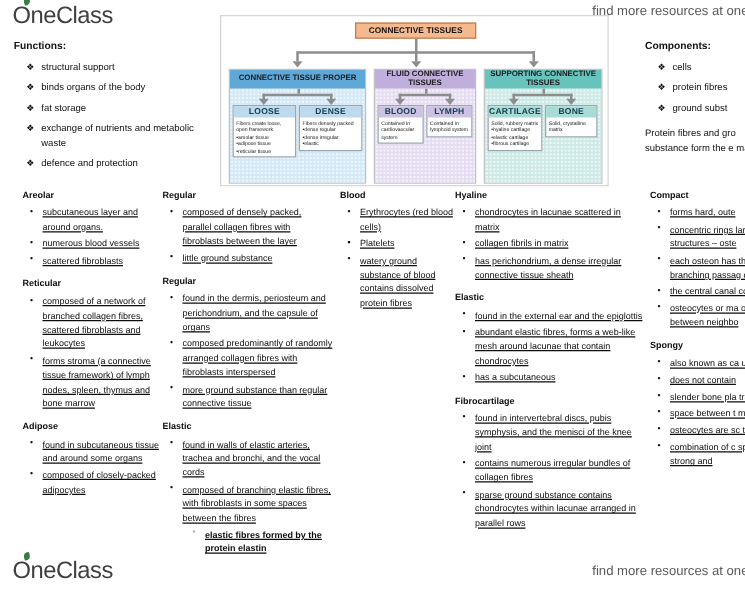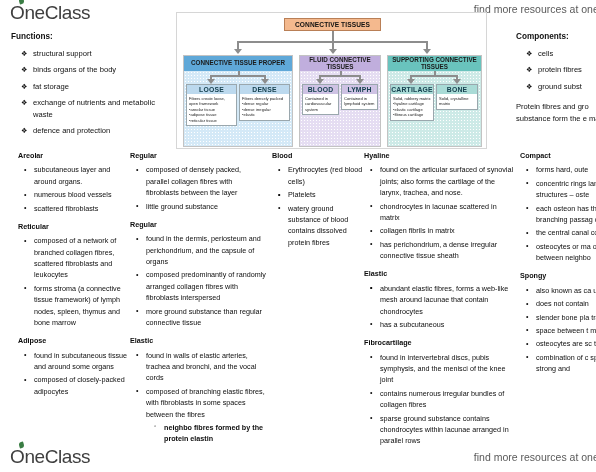--- a/index.html
+++ b/index.html
@@ -79,21 +79,21 @@
   .col { position:absolute; top:0; font-size:7.2px; line-height:1.58; color:#0d0d0d; }
   .col-1 { left:18px;  width:112px; }
   .col-2 { left:130px; width:136px; }
   .col-3 { left:272px; width:92px;  }
   .col-4 { left:364px; width:150px; }
   .col-5 { left:520px; width:150px; }
 
   .grp { margin-bottom:7px; }
   .grp-title { font-weight:bold; font-size:7.2px; margin-bottom:3px; }
   .bullets { list-style:none; margin:0; padding:0 0 0 16px; }
-  .bullets > li { position:relative; margin-bottom:2px; }
+  .bullets > li { position:relative; margin-bottom:2px;text-decoration:underline; }
   .bullets > li > .dot { position:absolute; left:-10px; top:-0.5px; font-size:7px; }
   .sub { list-style:none; margin:2px 0 0 0; padding:0 0 0 18px; }
   .sub > li { position:relative; font-weight:bold; }
   .sub > li > .circ { position:absolute; left:-10px; top:-0.5px; font-size:6.5px; }
 
   
   .page-footer { position:absolute; bottom:2px; left:0; width:596px; height:28px; }
   .brand-foot { position:absolute; left:10px; bottom:2px; font-size:19px; color:#3f3f3f; letter-spacing:-0.4px; white-space:nowrap; }
   .brand-foot .leaf { position:absolute; left:9px; top:-4px; width:5px; height:6px;
                  background:#3a7d44; border-radius:60% 10% 60% 10%; transform:rotate(-18deg); }
@@ -273,50 +273,49 @@
           <li><span class="dot">•</span><span>found in the dermis, periosteum and perichondrium, and the capsule of organs</span></li>
           <li><span class="dot">•</span><span>composed predominantly of randomly arranged collagen fibres with fibroblasts interspersed</span></li>
           <li><span class="dot">•</span><span>more ground substance than regular connective tissue</span></li>
         </ul>
       </div>
       <div class="grp">
         <div class="grp-title">Elastic</div>
         <ul class="bullets">
           <li><span class="dot">•</span><span>found in walls of elastic arteries, trachea and bronchi, and the vocal cords</span></li>
           <li><span class="dot">•</span><span>composed of branching elastic fibres, with fibroblasts in some spaces between the fibres</span><ul class="sub">
-              <li><span class="circ">◦</span><span>neighbo fibres formed by the protein elastin</span></li>
+              <li><span class="circ">◦</span><span>elastic fibres formed by the protein elastin</span></li>
             </ul></li>
         </ul>
       </div>
     </div>
   <div class="col col-3">
       <div class="grp">
         <div class="grp-title">Blood</div>
         <ul class="bullets">
           <li><span class="dot">•</span><span>Erythrocytes (red blood cells)</span></li>
           <li><span class="dot">•</span></li>
           <li><span class="dot">•</span><span>Platelets</span></li>
           <li><span class="dot">•</span><span>watery ground substance of blood contains dissolved protein fibres</span></li>
         </ul>
       </div>
     </div>
   <div class="col col-4">
       <div class="grp">
         <div class="grp-title">Hyaline</div>
         <ul class="bullets">
-          <li><span class="dot">•</span><span>found on the articular surfaced of synovial joints; also forms the cartilage of the larynx, trachea, and nose.</span></li>
           <li><span class="dot">•</span><span>chondrocytes in lacunae scattered in matrix</span></li>
           <li><span class="dot">•</span><span>collagen fibrils in matrix</span></li>
           <li><span class="dot">•</span><span>has perichondrium, a dense irregular connective tissue sheath</span></li>
         </ul>
       </div>
       <div class="grp">
         <div class="grp-title">Elastic</div>
         <ul class="bullets">
-          <li><span class="dot">•</span></li>
+          <li><span class="dot">•</span><span>found in the external ear and the epiglottis</span></li>
           <li><span class="dot">•</span><span>abundant elastic fibres, forms a web-like mesh around lacunae that contain chondrocytes</span></li>
           <li><span class="dot">•</span><span>has a subcutaneous</span></li>
         </ul>
       </div>
       <div class="grp">
         <div class="grp-title">Fibrocartilage</div>
         <ul class="bullets">
           <li><span class="dot">•</span><span>found in intervertebral discs, pubis symphysis, and the menisci of the knee joint</span></li>
           <li><span class="dot">•</span><span>contains numerous irregular bundles of collagen fibres</span></li>
           <li><span class="dot">•</span><span>sparse ground substance contains chondrocytes within lacunae arranged in parallel rows</span></li>

